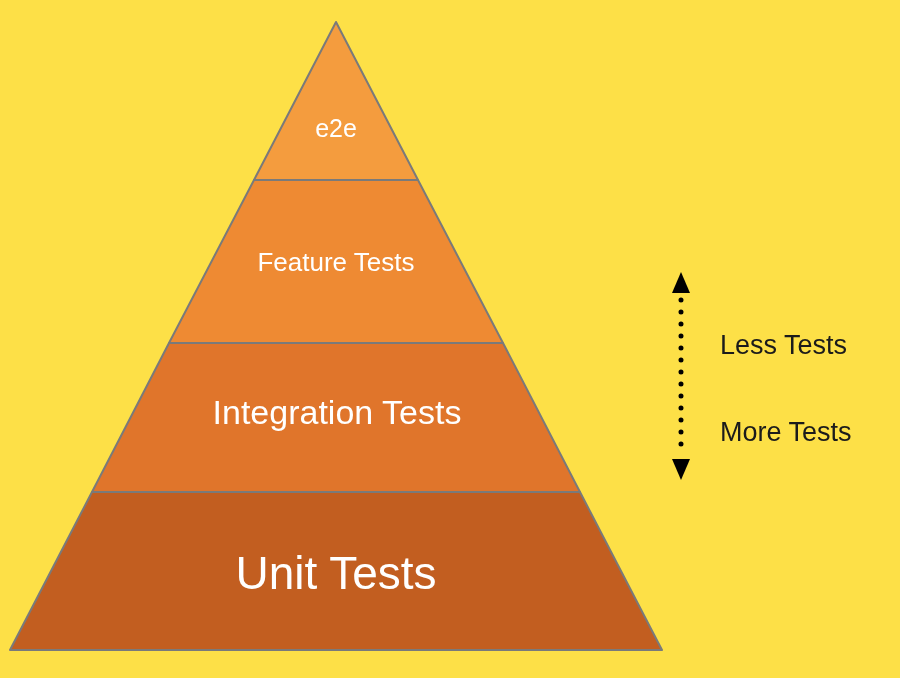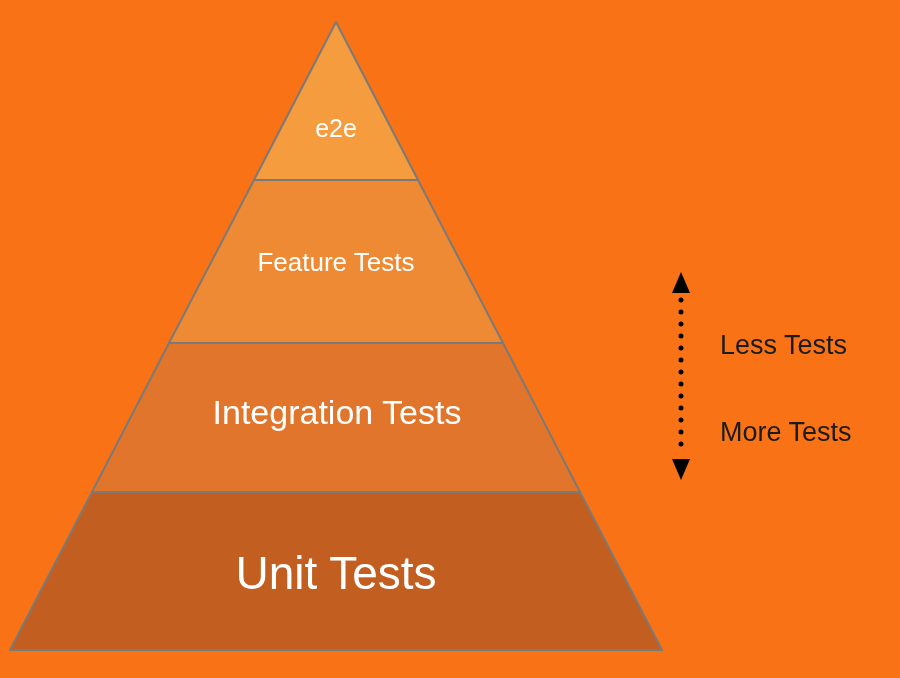--- a/index.html
+++ b/index.html
@@ -4,21 +4,21 @@
 <style>
   html, body {
     margin: 0;
     padding: 0;
     background: #ffffff;
   }
   .canvas {
     position: relative;
     width: 900px;
     height: 678px;
-    background: #f97316;
+    background: #fde047;
     overflow: hidden;
   }
   svg { display: block; }
   .layer {
     stroke-width: 2;
     stroke-linejoin: round;
   }
   .layer-label {
     font-family: "Liberation Sans", "DejaVu Sans", sans-serif;
     text-anchor: middle;

